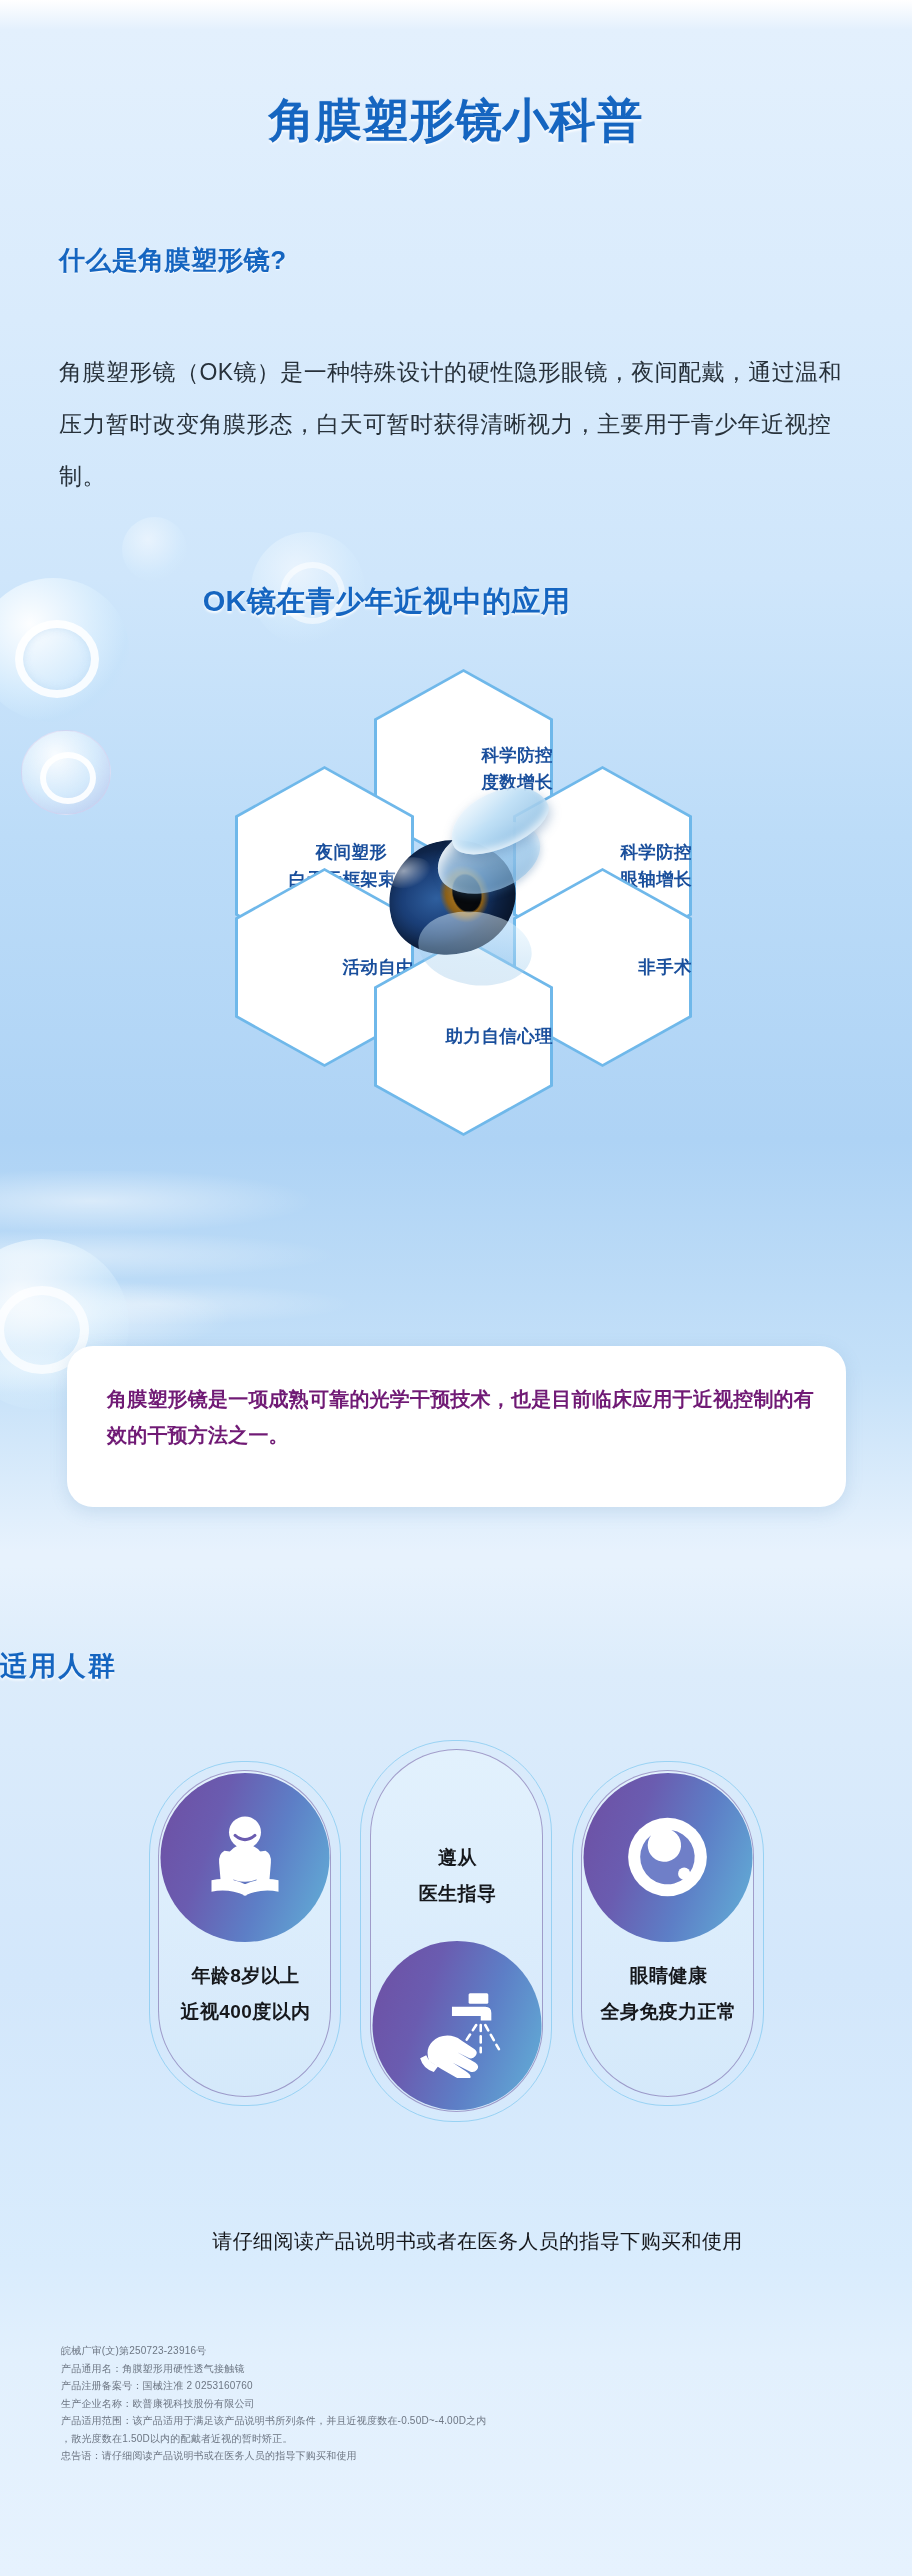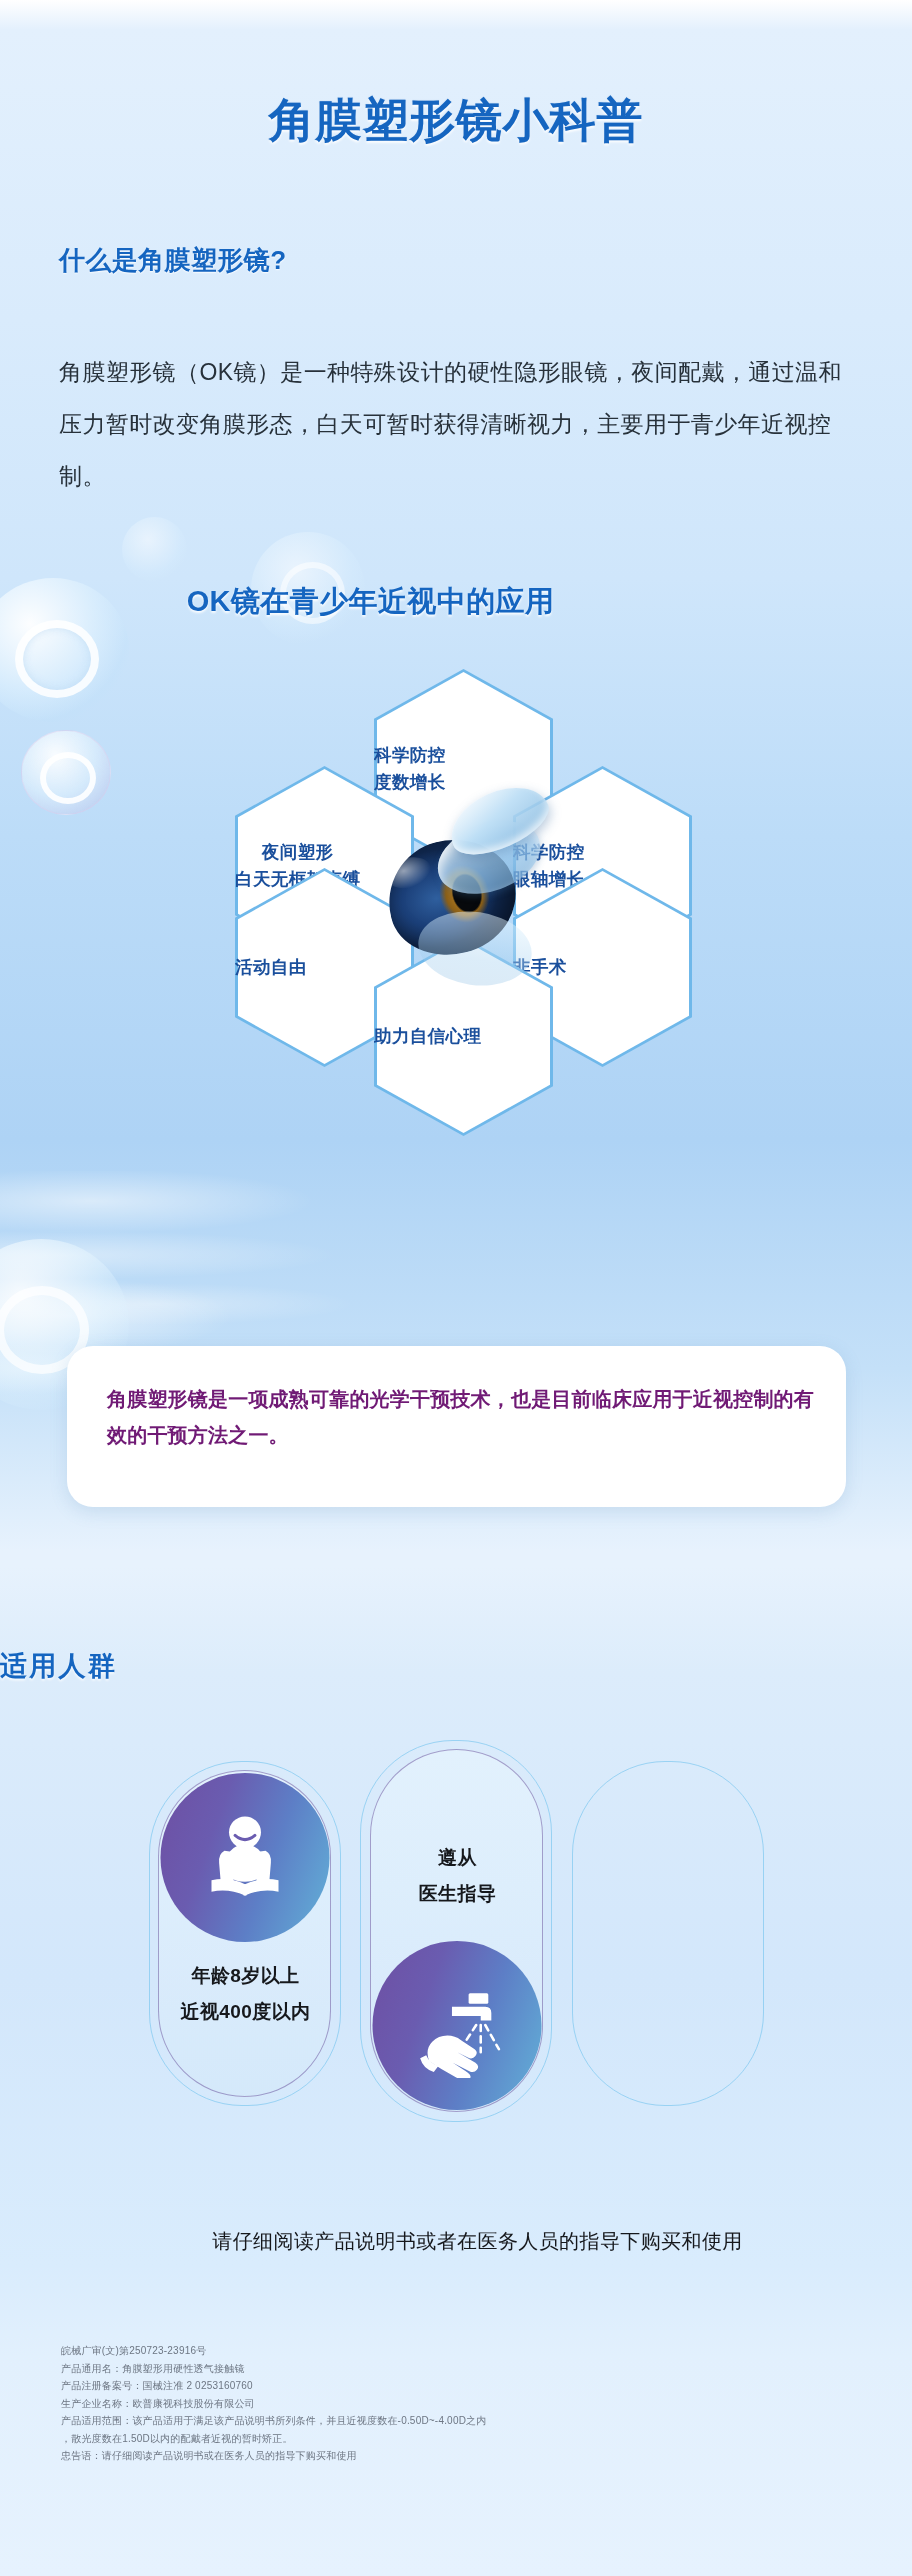--- a/index.html
+++ b/index.html
@@ -109,21 +109,21 @@
     font-size: 26px; font-weight: bold; letter-spacing: 0.4px;
     color: #1565c0;
     text-shadow: 0 0.8px 1.5px rgba(255,255,255,.9);
   }
   .intro-para {
     position: absolute; top: 346px; left: 59px; width: 795px;
     font-size: 23px; line-height: 52px; color: #27313a;
     letter-spacing: 0.4px;
   }
   .section-title {
-    position: absolute; top: 582px; left: 0; width: 741px;
+    position: absolute; top: 582px; left: 16px; width: 741px;
     text-align: center;
     font-size: 29px; font-weight: bold; letter-spacing: 0.4px;
     color: #1565c0;
     text-shadow: 0 1.5px 2.3px rgba(255,255,255,.9);
   }
   .section-title-2 {
     position: absolute; top: 1648px; left: 0; width: 900px;
     font-size: 27px; font-weight: bold; letter-spacing: 2.3px;
     color: #1565c0;
     text-shadow: 0 1.5px 2.3px rgba(255,255,255,.75);
@@ -132,21 +132,21 @@
   
   .hex-wrap {
     position: absolute; left: 129px; top: 669px;
     width: 669px; height: 532px;
   }
   .hex {
     position: absolute;
     width: 179px; height: 199px;
     clip-path: polygon(50% 0%, 100% 25%, 100% 75%, 50% 100%, 0% 75%, 0% 25%);
     background: #ffffff;
-    display: flex; align-items: center; justify-content: flex-start;
+    display: flex; align-items: center; justify-content: flex-end;
   }
   .hex-inner {
     position: absolute; left: 3px; top: 3px;
     width: 173px; height: 193px;
     clip-path: polygon(50% 0%, 100% 25%, 100% 75%, 50% 100%, 0% 75%, 0% 25%);
     background: #fff;
   }
   .hex-border {
     background: #6fb8ea;
   }
@@ -388,20 +388,32 @@
             <line x1="102" y1="70" x2="102" y2="106"></line>
             <line x1="108" y1="70" x2="126" y2="102"></line>
           </g>
           <path d="M34 118 q-6 -16 4 -26 q8 -8 20 -8 q10 0 18 6 l18 12 q5 4 1 9 q-4 5 -10 2 l-14 -7 l0 0 q16 9 24 14 q6 4 2 9 q-4 5 -10 2 l-22 -11 q14 9 20 13 q6 4 2 9 q-5 5 -11 1 l-26 -15 z" fill="#ffffff"></path>
           <path d="M46 124 q-12 -4 -16 -14 l-8 4 q4 14 18 18 z" fill="#ffffff"></path>
         </svg>
       </div>
     </div>
 
     <div class="card-outline o-right"></div>
+    <div class="card c-right">
+      <div class="orb orb-top">
+        <svg class="glyph" width="106" height="106" viewBox="0 0 140 140" aria-hidden="true">
+          <circle cx="70" cy="70" r="52" fill="#ffffff"></circle>
+          <circle cx="70" cy="70" r="36" fill="none"></circle>
+          <path d="M70 34 a36 36 0 1 1 -25.5 10.5 a22 22 0 1 0 25.5 -10.5 z" fill="#6f7fc8" transform="rotate(8 70 70)"></path>
+          <circle cx="92" cy="92" r="8" fill="#ffffff"></circle>
+        </svg>
+      </div>
+      <div class="card-text txt-below">眼睛健康
+全身免疫力正常</div>
+    </div>
   </div>
 
   <div class="footer-note">请仔细阅读产品说明书或者在医务人员的指导下购买和使用</div>
 
   <div class="legal">
     <div>皖械广审(文)第250723-23916号</div>
     <div>产品通用名：角膜塑形用硬性透气接触镜</div>
     <div>产品注册备案号：国械注准 2 0253160760</div>
     <div>生产企业名称：欧普康视科技股份有限公司</div>
     <div>产品适用范围：该产品适用于满足该产品说明书所列条件，并且近视度数在-0.50D~-4.00D之内</div>

